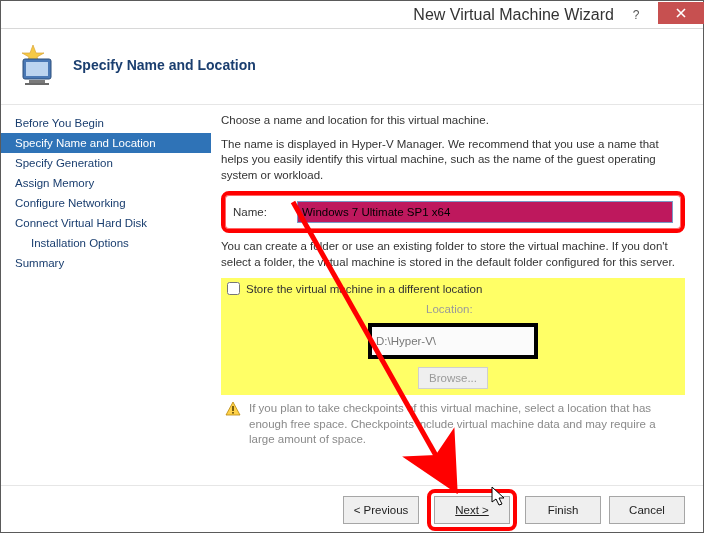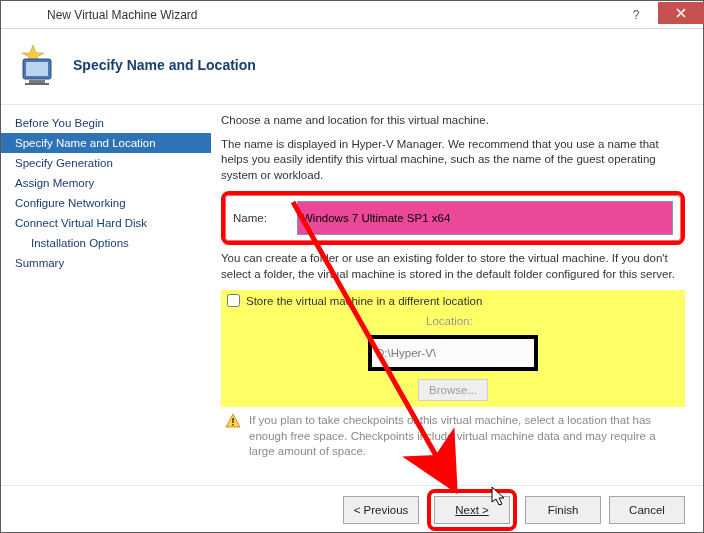--- a/index.html
+++ b/index.html
@@ -1,36 +1,36 @@
 <!DOCTYPE html>
 <html><head>
 <meta charset="utf-8">
 <style>
   * { box-sizing: border-box; margin: 0; padding: 0; font-family: "Segoe UI", Tahoma, sans-serif; }
   body { background: #fff; width: 704px; height: 533px; overflow: hidden; position: relative; }
   .window { width: 704px; height: 533px; border: 1px solid #5a5a5a; background: #fff; position: relative; }
   .titlebar { height: 28px; background: #fff; display: flex; align-items: center; border-bottom: 1px solid #d8d8d8; }
-  .titlebar .title { flex: 1; text-align: left; font-size: 12px; color: #333; }
+  .titlebar .title { flex: 1; text-align: right; font-size: 16px; color: #333; }
   .titlebar .wctl { width: 44px; height: 22px; display: flex; align-items: center; justify-content: center; font-size: 12px; }
   .titlebar .help { color: #555; }
   .titlebar .close { background: #c75050; color: #fff; width: 46px; height: 22px; margin-top:-4px; margin-right: -1px; }
   .header { display: flex; align-items: center; padding: 10px 14px 14px 14px; height: 76px; border-bottom: 1px solid #e6e6e6; }
   .header .icon { width: 48px; height: 44px; margin-right: 10px; position: relative; }
   .header .icon svg { width: 48px; height: 44px; }
   .header h1 { font-size: 14px; font-weight: 700; color: #1a3e6f; }
   .body { display: flex; height: 380px; }
   .sidebar { width: 210px; padding: 8px 0; border-right: 0; }
   .sidebar .item { padding: 4px 14px; font-size: 11.5px; color: #1a3e6f; cursor: pointer; }
   .sidebar .item.active { background: #2f73b7; color: #fff; }
   .sidebar .item.indent { padding-left: 30px; }
   .content { flex: 1; padding: 8px 18px 0 10px; font-size: 11.5px; color: #333; position: relative; }
   .content p { line-height: 1.35; margin-bottom: 8px; }
   .namerow { display: flex; align-items: center; gap: 10px; padding: 6px 8px; margin: 2px 0 6px 0; }
   .namerow label { width: 54px; font-size: 11.5px; }
-  .namerow input { flex: 1; height: 34px; border: 1px solid #7a9ac7; padding: 0 4px; font-size: 11.5px; background: #ec4899; }
+  .namerow input { flex: 1; height: 22px; border: 1px solid #7a9ac7; padding: 0 4px; font-size: 11.5px; background: #be185d; }
   .hl-red { border: 4px solid #ff0000; border-radius: 8px; box-shadow: 0 0 0 1px rgba(255,0,0,.6) inset; }
   .storecb { display: flex; align-items: center; gap: 6px; padding: 4px 6px; background: #ffff66; margin-top: 6px; }
   .storecb input { width: 13px; height: 13px; }
   .locrow { display: flex; align-items: center; gap: 8px; padding: 4px 6px 6px 6px; background: #ffff66; flex-direction: column; }
   .locrow .lbl { color: #9a9a9a; width: 54px; }
   .locrow input { flex: 1; height: 22px; border: 4px solid #000000; padding: 8px 4px; font-size: 11.5px; color: #777; background: #fbfbfb; }
   .locrow button { width: 70px; height: 22px; border: 1px solid #cfcfcf; background: #efefef; color: #9a9a9a; font-size: 11.5px; }
   .warnrow { display: flex; gap: 8px; padding: 6px 4px; color: #8a8a8a; }
   .warnrow .wicon { width: 16px; height: 16px; flex: 0 0 16px; }
   .warnrow .wtxt { font-size: 11.5px; line-height: 1.35; }

